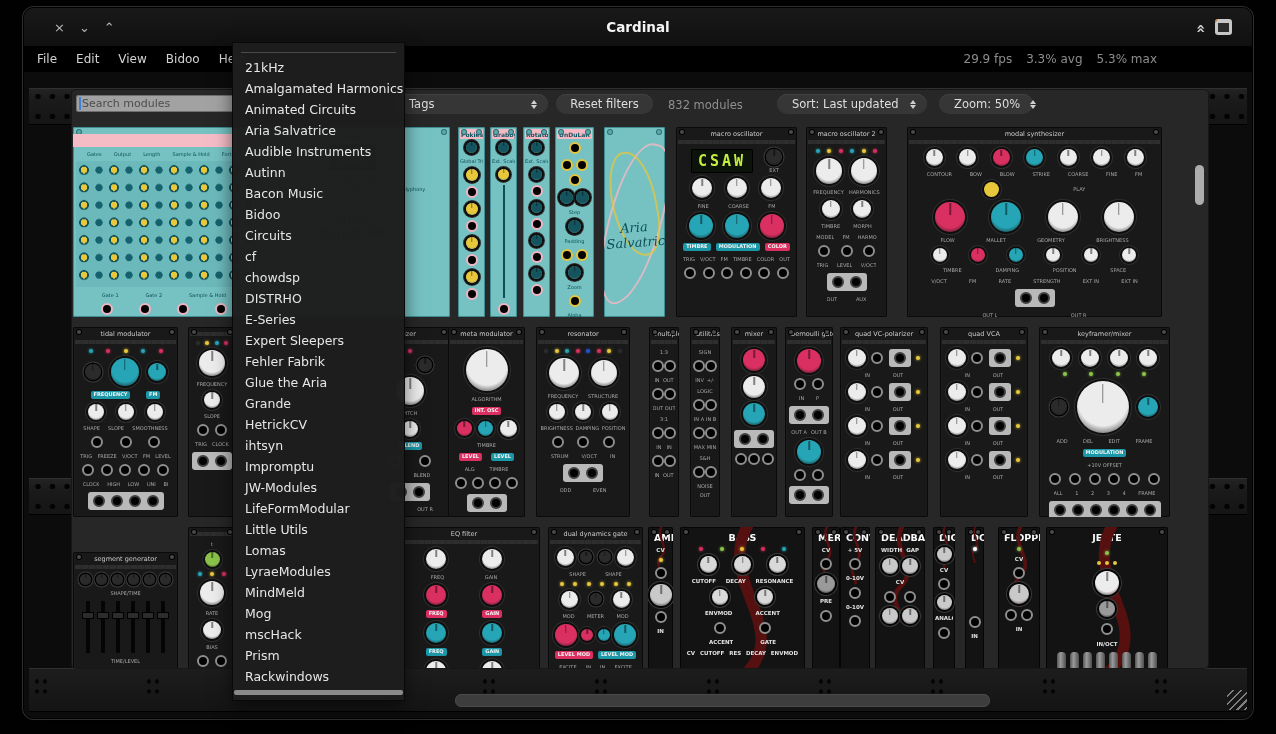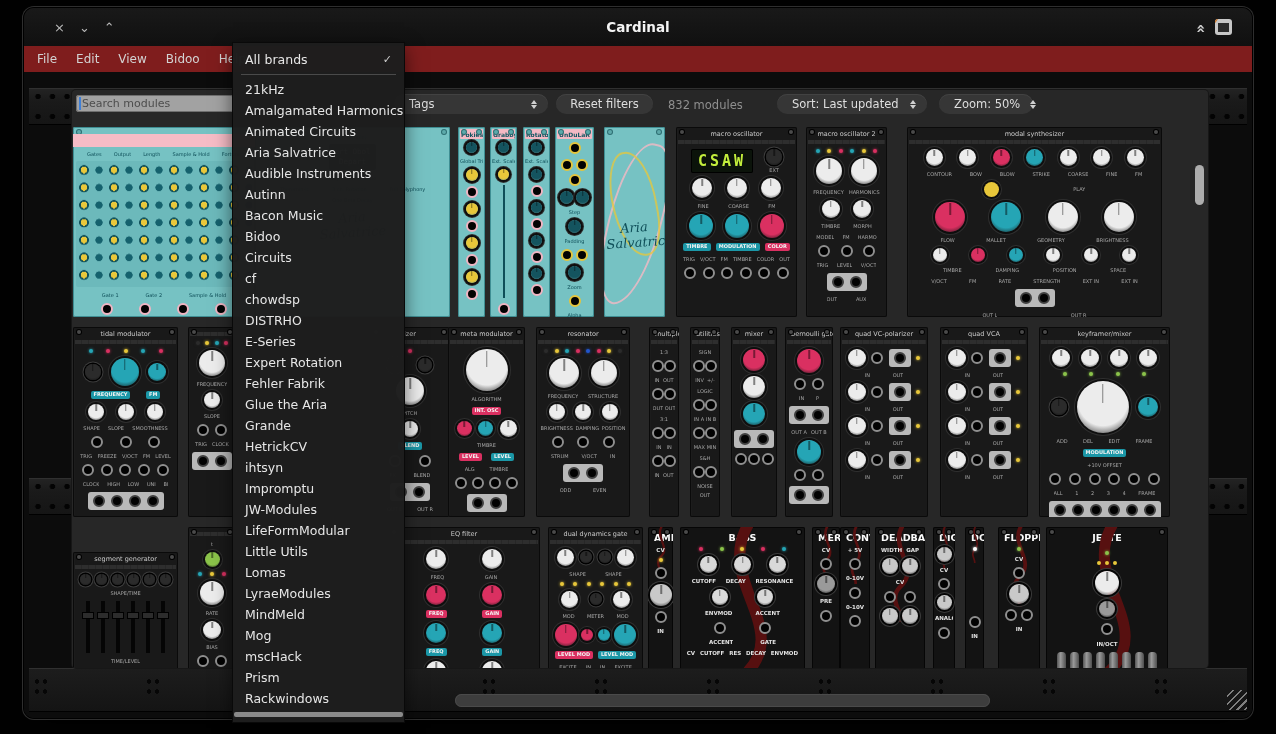--- a/index.html
+++ b/index.html
@@ -12,21 +12,21 @@
     border-radius:10px 10px 0 0;}
   .winctl{position:absolute;top:0;height:38px;display:flex;align-items:center;gap:14px;color:#b9b9b9;font-size:13px;}
   #winctl-left{left:30px;}
   #win-title{position:absolute;left:0;right:0;top:0;height:38px;display:flex;align-items:center;justify-content:center;
     color:#f4f4f4;font-weight:bold;font-size:13.5px;}
   #titlebar-right{position:absolute;right:20px;top:0;height:38px;display:flex;align-items:center;gap:10px;}
   .dblchev{color:#cfcfcf;font-size:15px;transform:rotate(90deg);letter-spacing:-3px;font-weight:bold;}
   .miditoggle{width:17px;height:16px;background:#c7c7c7;border-radius:3px;position:relative;overflow:hidden;}
   .miditoggle::before{content:"";position:absolute;left:3px;right:3px;top:4px;bottom:3px;background:#2b2b2b;}
   .miditoggle::after{content:"";position:absolute;left:2px;top:-2px;width:2px;height:22px;background:#d07a2a;transform:rotate(35deg);transform-origin:top left;}
-  #menubar{position:absolute;left:0;top:38px;right:0;height:26px;background:#7f1d1d;border-bottom:1px solid #0a0a0a;}
+  #menubar{position:absolute;left:0;top:38px;right:0;height:26px;background:#000000;border-bottom:1px solid #0a0a0a;}
   #menu-items{position:absolute;left:13px;top:0;height:26px;display:flex;align-items:center;}
   .menu-item{color:#d3d3d3;font-size:12px;margin-right:19px;padding:2px 0;}
   #fps-status{position:absolute;right:95px;top:0;height:26px;display:flex;align-items:center;gap:14px;color:#8d8d8d;font-size:12px;}
   
   #content{position:absolute;left:0;top:64px;right:0;bottom:0;background:#0c0c0c;border-radius:0 0 10px 10px;overflow:hidden;}
   .rail{position:absolute;left:5px;right:5px;height:37px;background:linear-gradient(#242424,#1a1a1a 35%,#151515);
     box-shadow:inset 0 1px 0 #303030,inset 0 -1px 0 #000;}
   .rail::before,.rail::after{content:"";position:absolute;left:2px;right:2px;height:9px;
     background-image:radial-gradient(circle at 7px 4.5px,#030303 2.5px,rgba(0,0,0,0) 3px);background-size:14.5px 9px;}
   .rail::before{top:4px}.rail::after{bottom:4px}
@@ -127,20 +127,25 @@
     </div>
 
     <div id="menubar">
       <div id="menu-items">
           <span class="menu-item">File</span>
           <span class="menu-item">Edit</span>
           <span class="menu-item">View</span>
           <span class="menu-item">Bidoo</span>
           <span class="menu-item">Help</span>
         </div>
+      <div id="fps-status">
+        <span>29.9 fps</span>
+        <span>3.3% avg</span>
+        <span>5.3% max</span>
+      </div>
     </div>
 
     <div id="content">
       <div class="rail" style="top:16px"></div>
       <div class="rail" style="top:406px"></div>
       <div class="rail tall" style="top:596px"></div>
 
       <div id="browser">
         <input id="search" type="text" placeholder="Search modules" style="">
         <div id="search-caret"></div>
@@ -1521,39 +1526,35 @@
           </div>
         <div id="vscroll"></div>
       </div>
 
       <div id="hscroll" style="left:431px;top:622px;width:535px"></div>
       <div id="resize-handle" style="left:1203px;top:618px"></div>
     </div>
   </div>
 
   <div id="brand-menu">
-      <div class="bm-item bm-head">
-        <span>All brands</span>
-        <span class="bm-check">✓</span>
-      </div>
       <div class="bm-sep"></div>
       <div class="bm-item">21kHz</div>
       <div class="bm-item">Amalgamated Harmonics</div>
       <div class="bm-item">Animated Circuits</div>
       <div class="bm-item">Aria Salvatrice</div>
       <div class="bm-item">Audible Instruments</div>
       <div class="bm-item">Autinn</div>
       <div class="bm-item">Bacon Music</div>
       <div class="bm-item">Bidoo</div>
       <div class="bm-item">Circuits</div>
       <div class="bm-item">cf</div>
       <div class="bm-item">chowdsp</div>
       <div class="bm-item">DISTRHO</div>
       <div class="bm-item">E-Series</div>
-      <div class="bm-item">Expert Rotation</div>
+      <div class="bm-item">Expert Sleepers</div>
       <div class="bm-item">Fehler Fabrik</div>
       <div class="bm-item">Glue the Aria</div>
       <div class="bm-item">Grande</div>
       <div class="bm-item">HetrickCV</div>
       <div class="bm-item">ihtsyn</div>
       <div class="bm-item">Impromptu</div>
       <div class="bm-item">JW-Modules</div>
       <div class="bm-item">LifeFormModular</div>
       <div class="bm-item">Little Utils</div>
       <div class="bm-item">Lomas</div>

